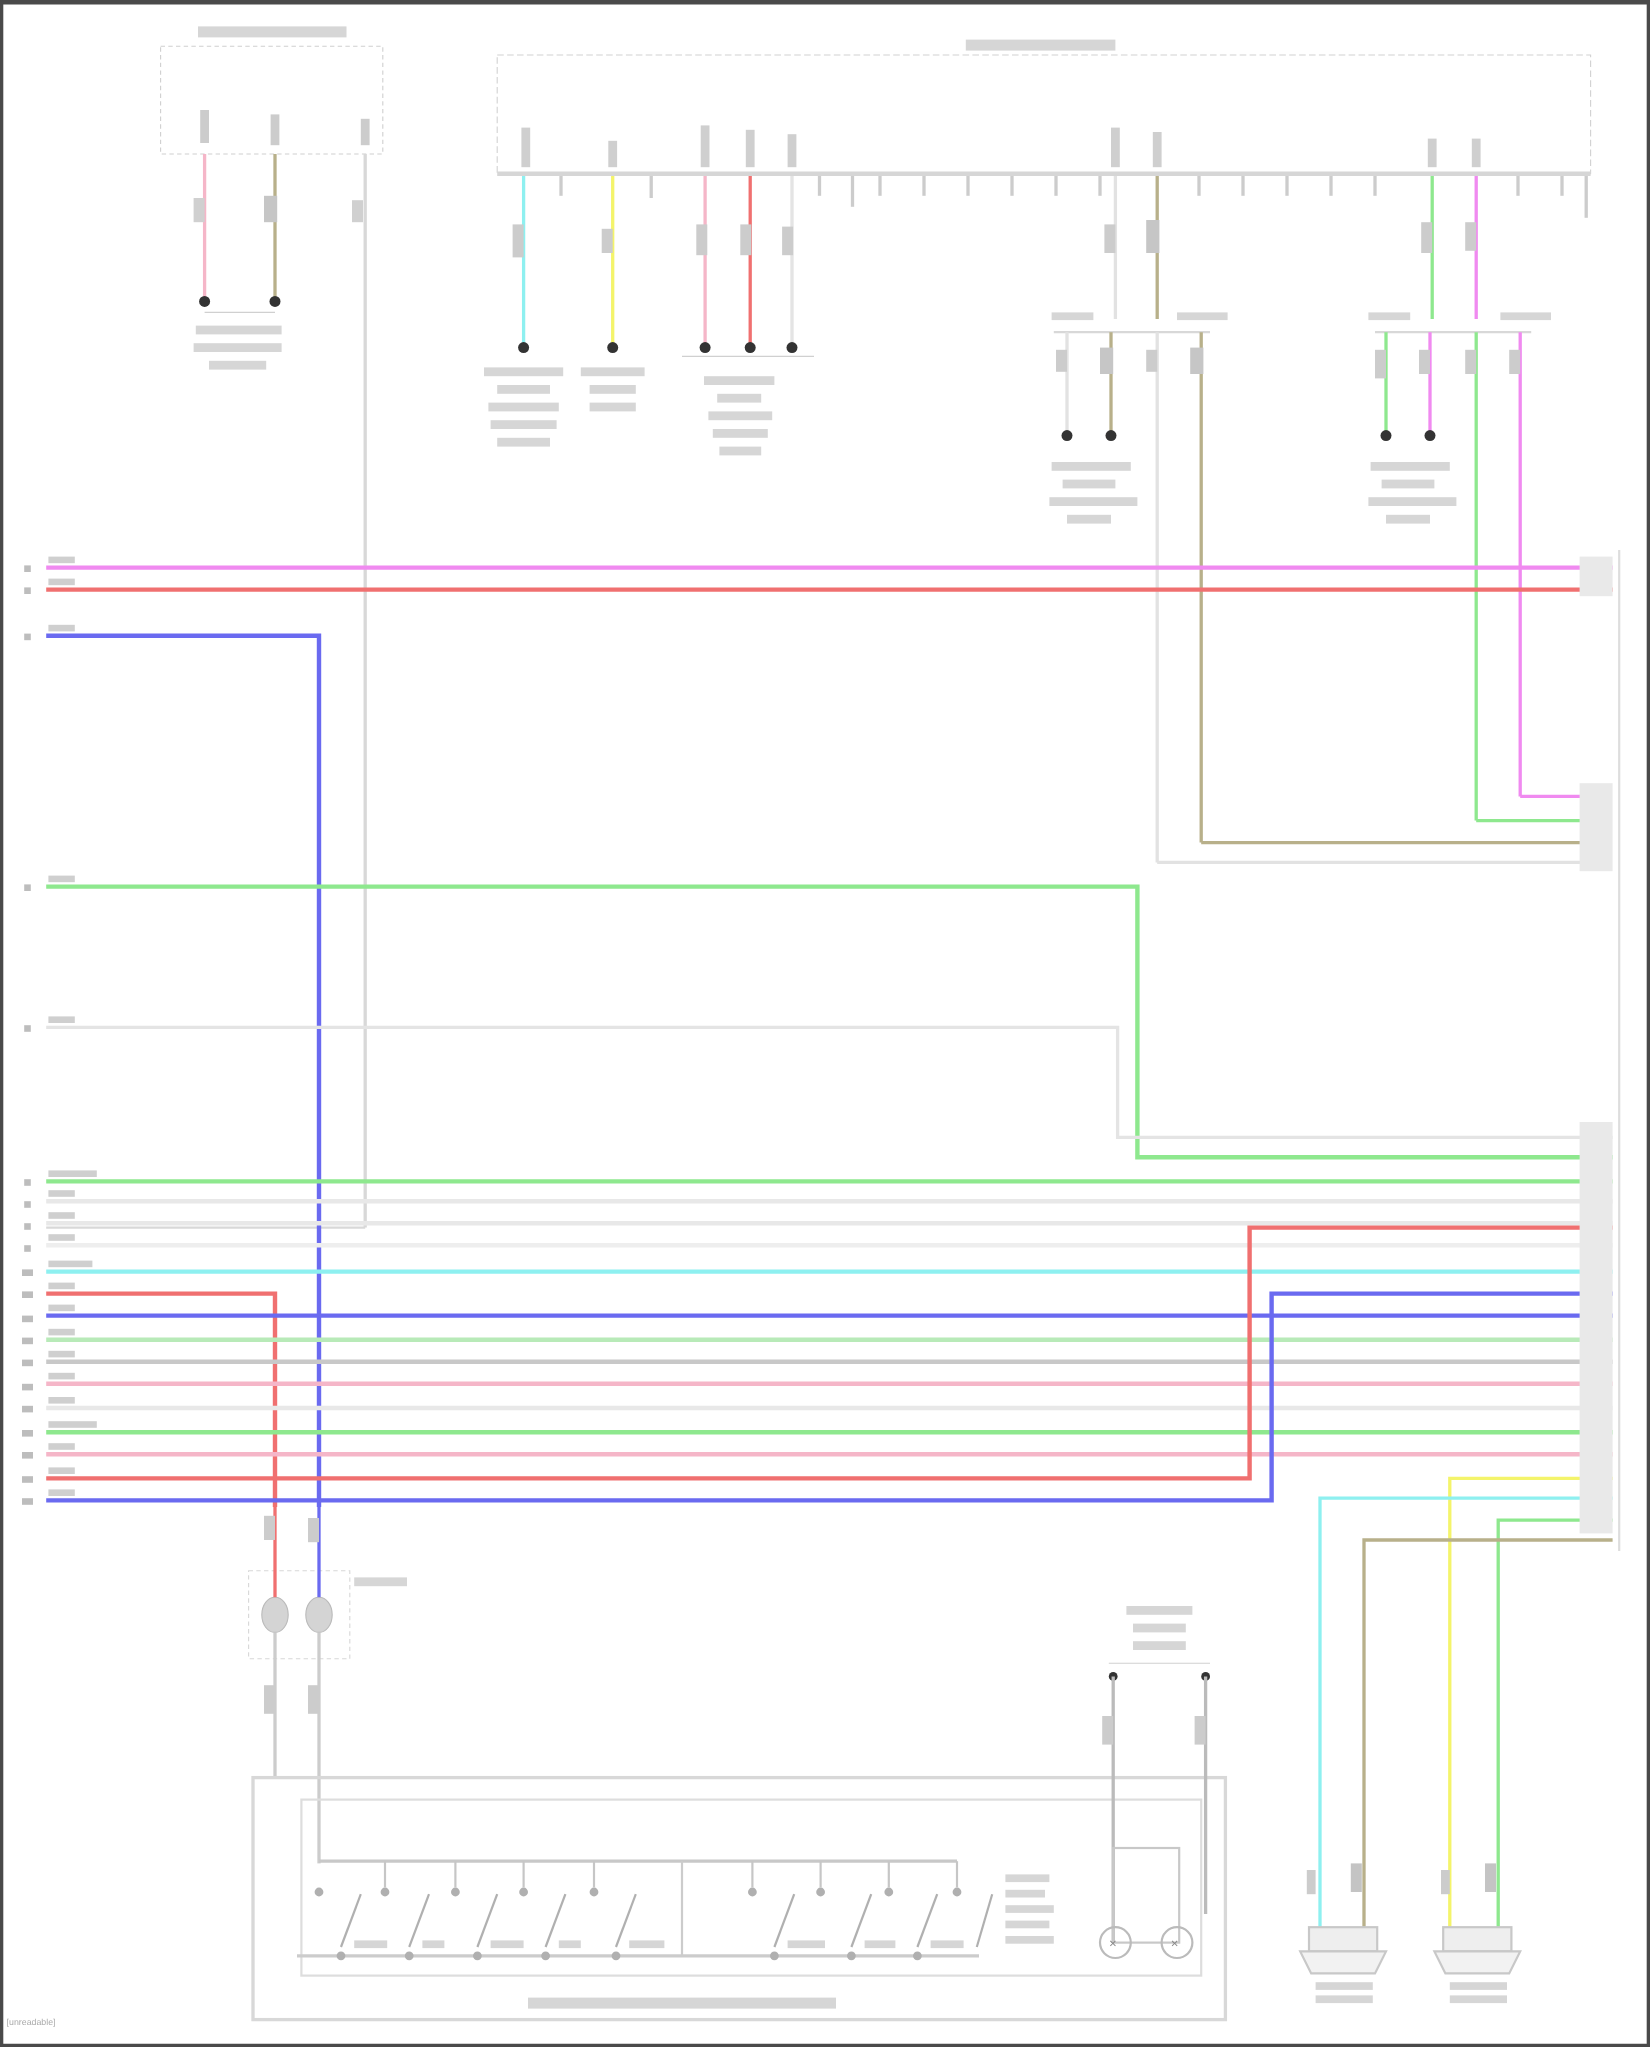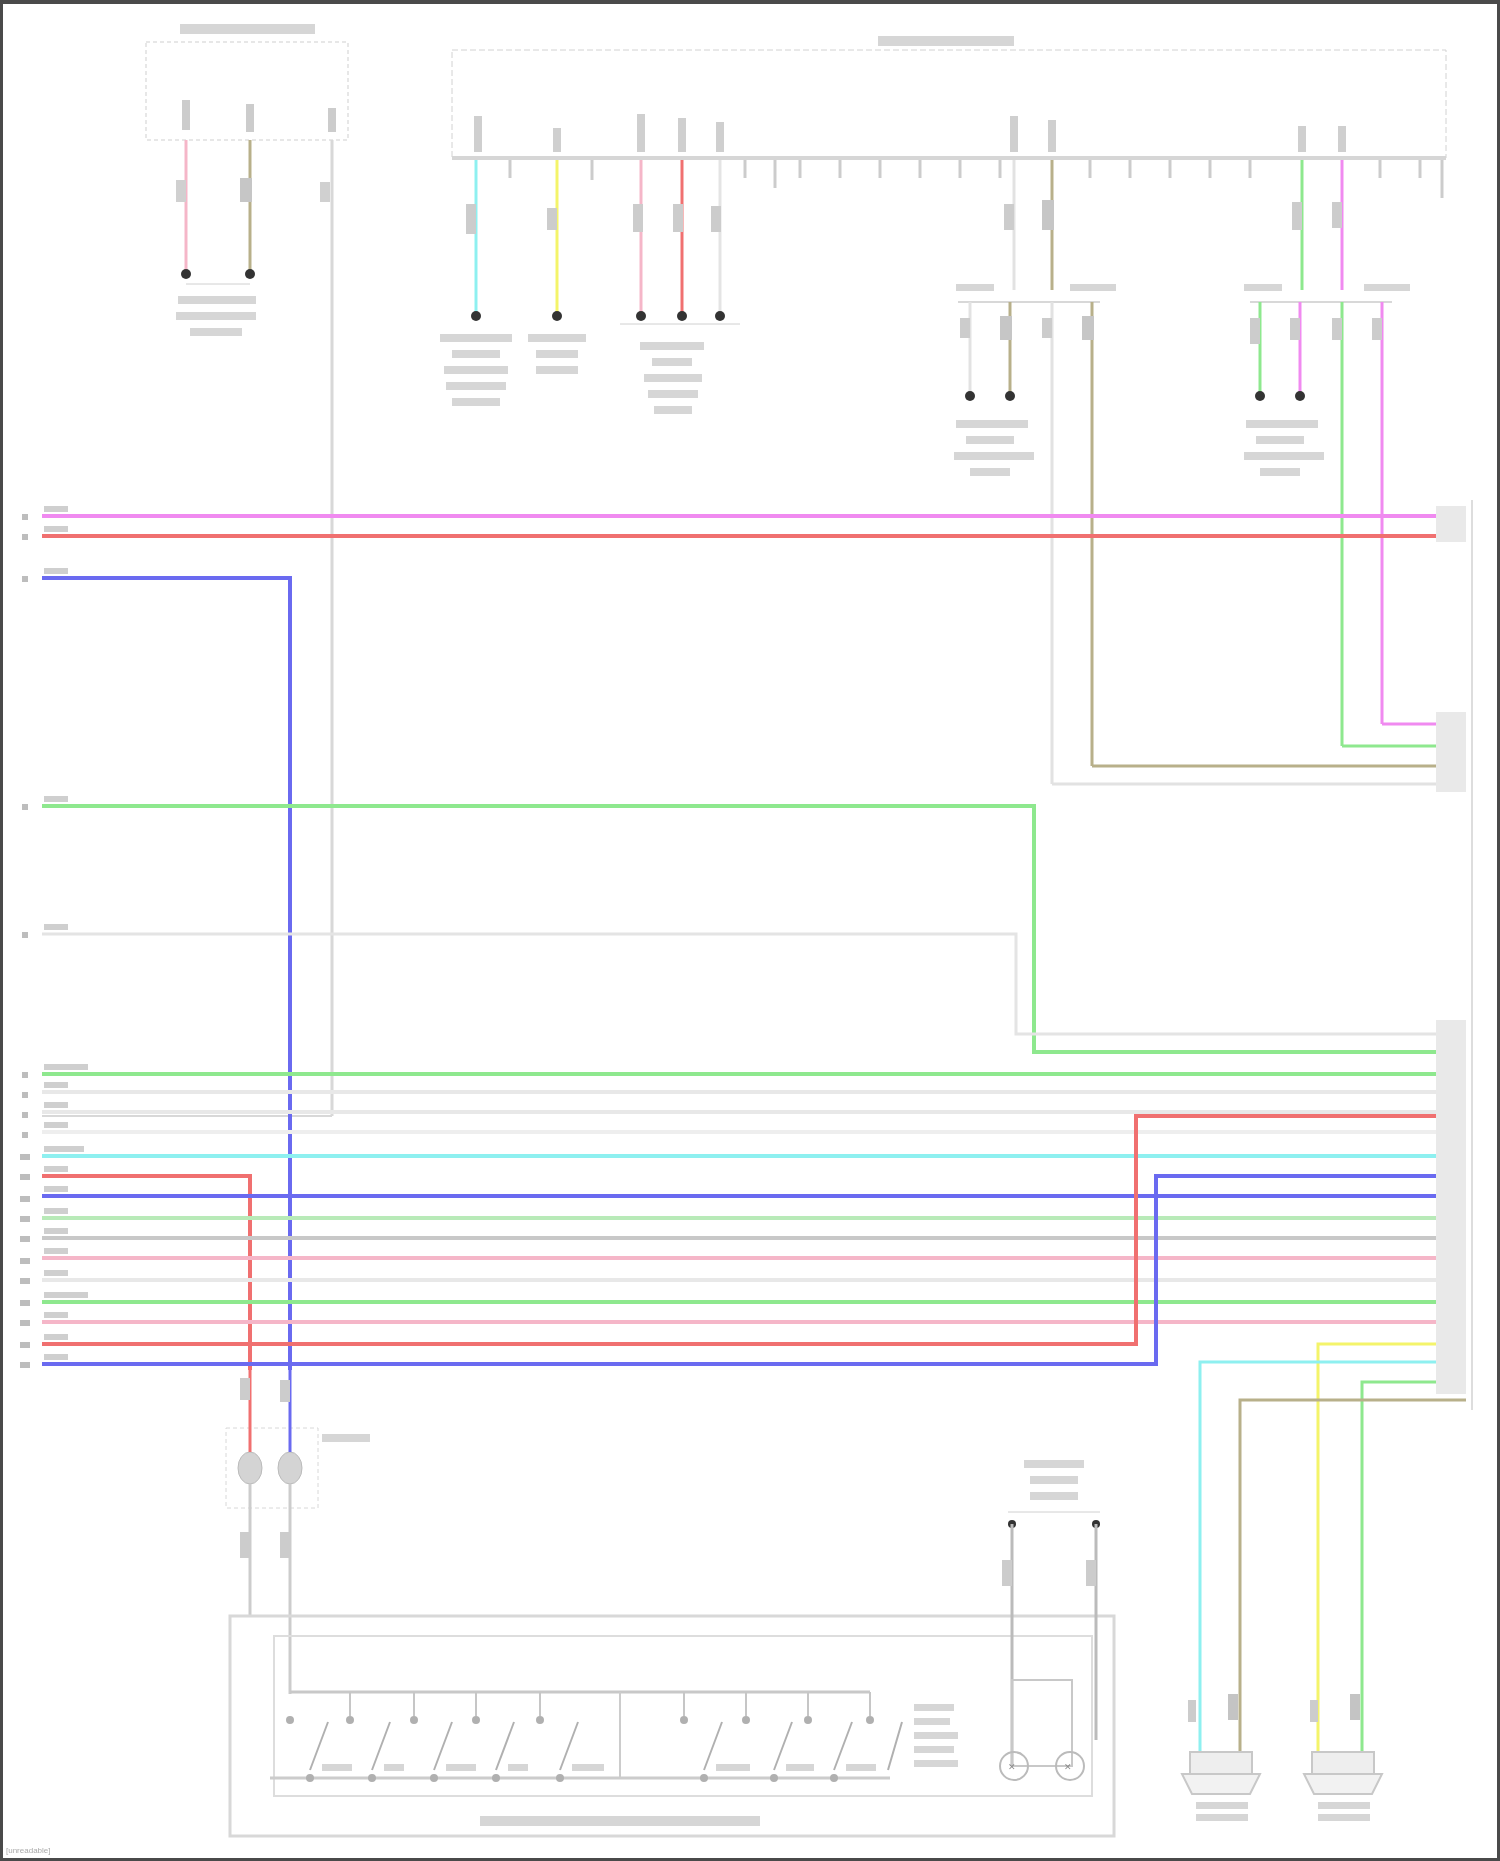--- a/index.html
+++ b/index.html
@@ -2,21 +2,21 @@
 <html><head>
 <meta charset="utf-8">
 <style>
   html, body { margin:0; padding:0; background:#ffffff; }
   body { width:1500px; height:1861px; position:relative; overflow:hidden;
          font-family:"Liberation Sans", sans-serif; }
   .frame { position:absolute; left:0; top:0; width:1500px; height:1861px;
            box-sizing:border-box; border:3px solid #4a4a4a; border-top-width:4px; }
   svg { position:absolute; left:0; top:0; }
   .lbl { font-family:"Liberation Sans", sans-serif; font-size:9px; fill:#8a8a8a; }
-  .footer { position:absolute; left:6px; bottom:6px; font-size:8px; color:#aaaaaa;margin-top:32px; }
+  .footer { position:absolute; left:6px; bottom:18px; font-size:8px; color:#aaaaaa;margin-top:32px; }
 </style>
 </head>
 <body>
 
 <div class="frame"></div>
 
 <svg width="1500" height="1861" viewBox="0 0 1500 1861">
 
   <g>
     <rect x="146" y="42" width="202" height="98" fill="none" stroke="#cfcfcf" stroke-dasharray="4,3"></rect>

